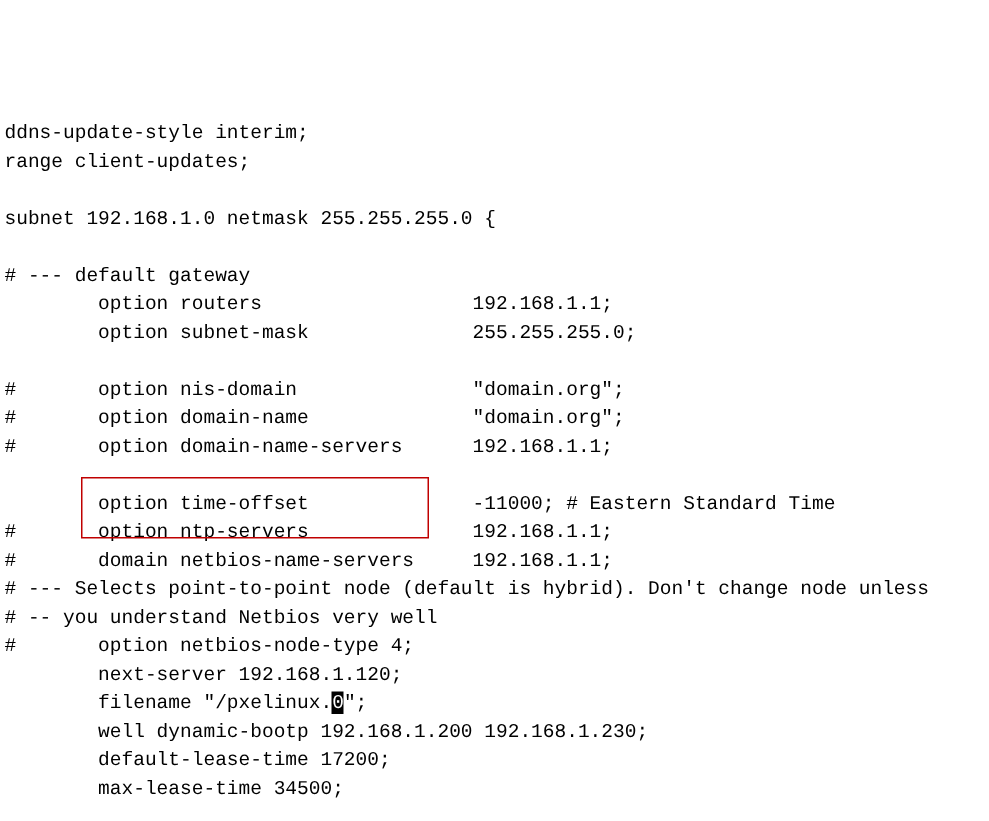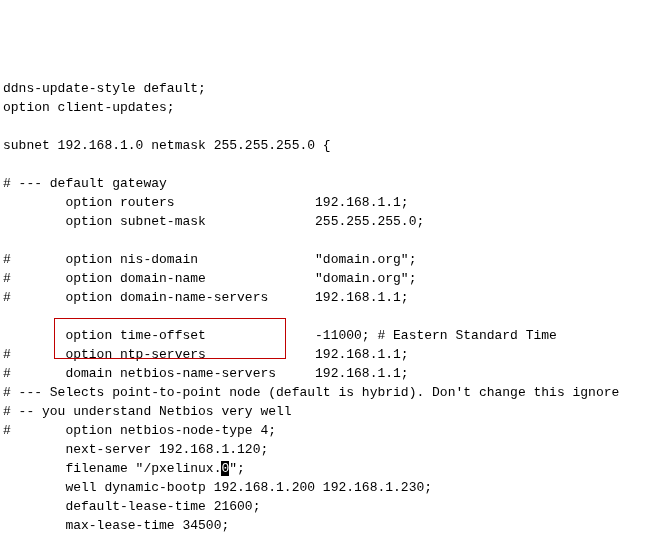--- a/index.html
+++ b/index.html
@@ -20,43 +20,43 @@
     .cursor {
       background: #000000;
       color: #ffffff;
     }
   </style>
 </head>
 <body>
 
 
 
-<div><span>ddns-update-style default;</span>
-<span>option client-updates;</span>
+<div><span>ddns-update-style interim;</span>
+<span>range client-updates;</span>
 <span></span>
 <span>subnet 192.168.1.0 netmask 255.255.255.0 {</span>
 <span></span>
 <span># --- default gateway</span>
 <span>        option routers                  192.168.1.1;</span>
 <span>        option subnet-mask              255.255.255.0;</span>
 <span></span>
 <span>#       option nis-domain               "domain.org";</span>
 <span>#       option domain-name              "domain.org";</span>
 <span>#       option domain-name-servers      192.168.1.1;</span>
 <span></span>
 <span>        option time-offset              -11000; # Eastern Standard Time</span>
 <span>#       option ntp-servers              192.168.1.1;</span>
 <span>#       domain netbios-name-servers     192.168.1.1;</span>
-<span># --- Selects point-to-point node (default is hybrid). Don't change this ignore</span>
+<span># --- Selects point-to-point node (default is hybrid). Don't change node unless</span>
 <span># -- you understand Netbios very well</span>
 <span>#       option netbios-node-type 4;</span>
 <span>        next-server 192.168.1.120;</span>
 <span>        filename "/pxelinux.</span><span class="cursor">0</span><span>";</span>
 <span>        well dynamic-bootp 192.168.1.200 192.168.1.230;</span>
-<span>        default-lease-time 21600;</span>
+<span>        default-lease-time 17200;</span>
 <span>        max-lease-time 34500;</span>
 <span></span>
 
 
 
 
 
 
 </div>
 

